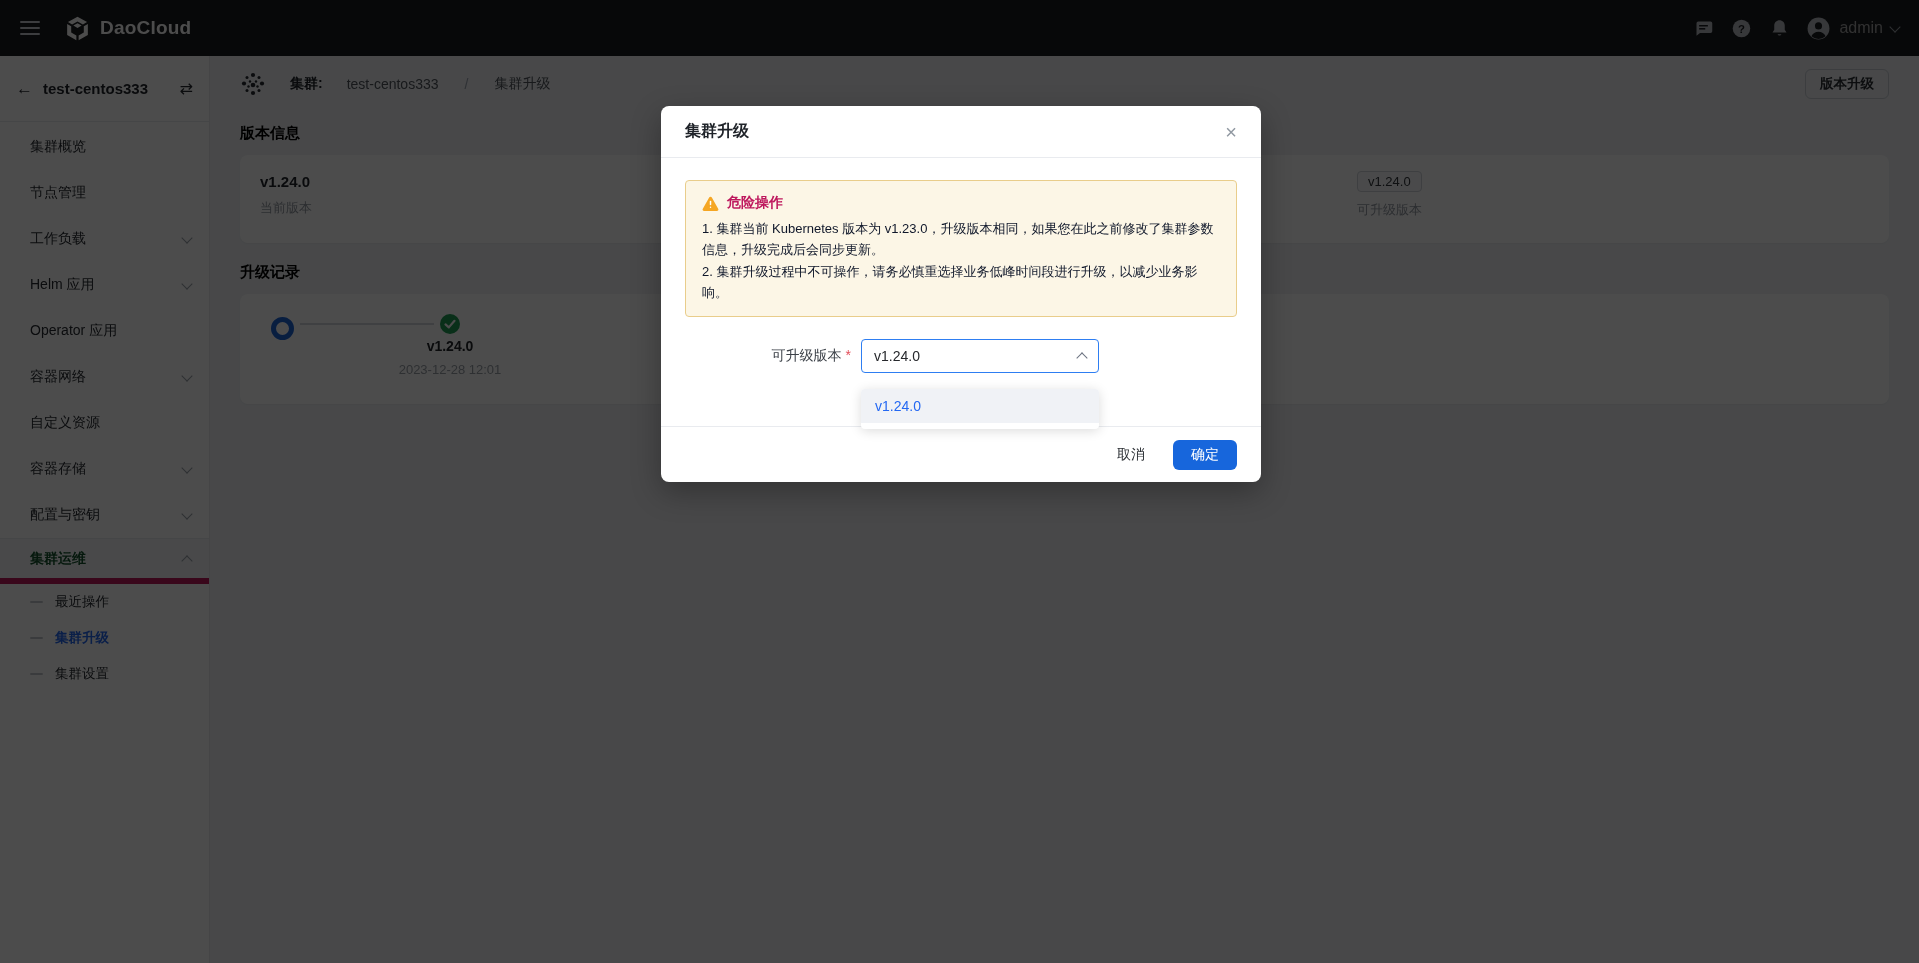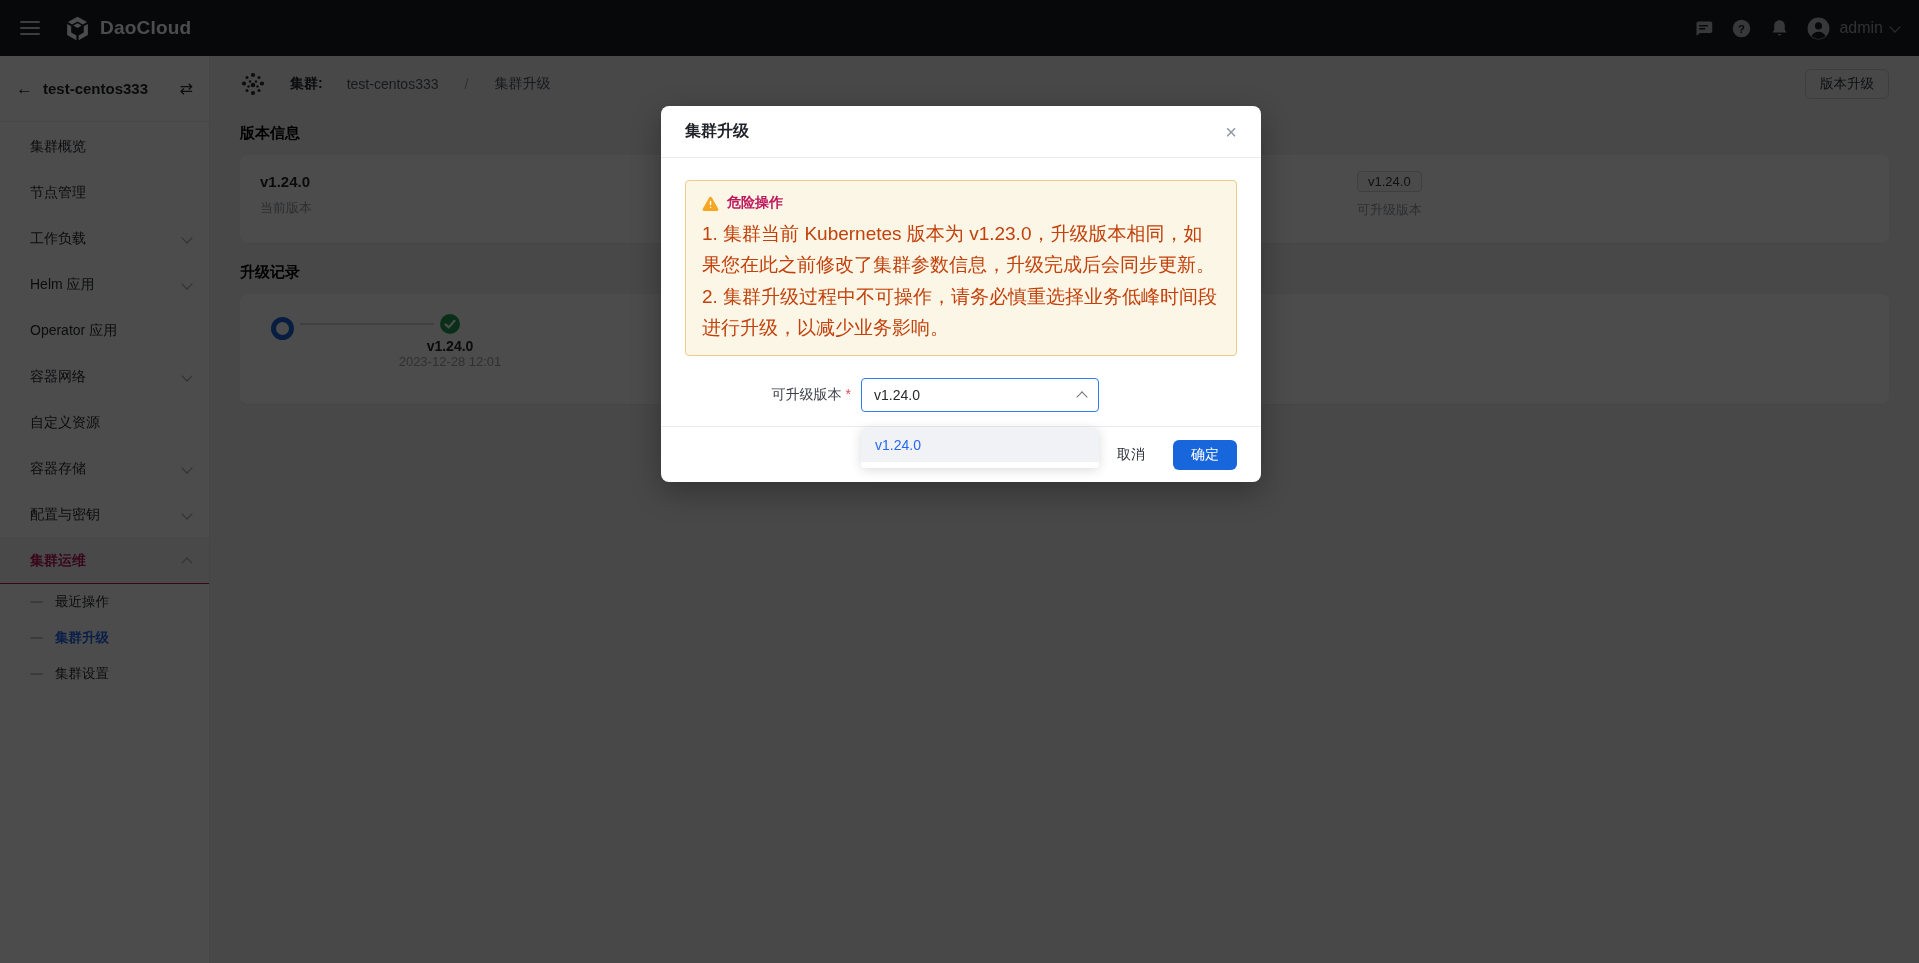--- a/index.html
+++ b/index.html
@@ -27,59 +27,59 @@
   
   .sidebar{width:210px;background:#ffffff;border-right:1px solid #e6e8ec;box-sizing:border-box;flex:0 0 210px;}
   .sidebar-head{height:66px;display:flex;align-items:center;padding:0 16px;border-bottom:1px solid #e8eaee;box-sizing:border-box;gap:10px;}
   .icon-back{font-size:17px;color:#272b31;cursor:pointer;line-height:1;}
   .icon-back::before{content:"\2190";}
   .sb-title{font-size:15px;font-weight:bold;color:#1f2329;flex:1;}
   .icon-swap{font-size:16px;color:#272b31;cursor:pointer;line-height:1;}
   .icon-swap::before{content:"\21C4";}
   .menu{padding-top:2px;}
   .m-item{height:46px;display:flex;align-items:center;justify-content:space-between;padding:0 18px 0 30px;font-size:14px;color:#272b31;cursor:pointer;box-sizing:border-box;}
-  .m-item.group-active{background:#f4f6f9;border-top:1px solid #e8eaee;border-bottom:1px solid #be185d;color:#be185d;font-weight:bold;}
+  .m-item.group-active{background:#f4f6f9;border-top:1px solid #e8eaee;border-bottom:6px solid #be185d;color:#14532d;font-weight:bold;}
   .m-item.group-active .chev{border-color:#9aa0a8;}
   .m-sub{height:36px;display:flex;align-items:center;padding:0 18px 0 30px;font-size:13.5px;color:#272b31;cursor:pointer;}
   .m-sub .dash{display:inline-block;width:13px;height:2px;background:#c3c7cd;margin-right:12px;border-radius:1px;}
   .m-sub.active{color:#2468f2;font-weight:bold;}
   
   .main{flex:1;padding:0 30px;box-sizing:border-box;}
   .page-head{height:56px;display:flex;align-items:center;justify-content:space-between;}
   .crumb{display:flex;align-items:center;gap:24px;font-size:14px;}
   .crumb-prefix{font-weight:bold;color:#1f2329;}
   .crumb-item{color:#51565d;}
   .crumb-sep{color:#9ca3af;margin:0 2px;}
-  .btn-outline{height:30px;padding:0 14px;border:1px solid #c8ccd3;border-radius:6px;background:transparent;font-size:13.5px;color:#2a2e33;cursor:pointer;font-family:inherit;}
+  .btn-outline{height:30px;padding:0 14px;border:1px solid #c8ccd3;border-radius:6px;background:transparent;font-size:13.5px;color:#2a2e33;cursor:pointer;font-family:inherit;font-weight:bold;}
   .section-title{font-size:15px;font-weight:bold;color:#000000;margin:12px 0 12px;}
   .section-title.second{margin-top:20px;}
   .card{background:#ffffff;border-radius:8px;box-shadow:0 1px 2px rgba(0,0,0,.04);box-sizing:border-box;}
   .card.version{height:88px;position:relative;padding:18px 20px;}
   .ver-num{font-size:15px;font-weight:bold;color:#1f2329;}
   .ver-label{font-size:13px;color:#949aa3;margin-top:9px;}
   .ver-right{position:absolute;left:1117px;top:16px;}
   .badge{display:inline-block;border:1px solid #cfd3d9;background:#f7f8fa;border-radius:4px;padding:2px 10px;font-size:13px;color:#33373d;}
   .card.records{height:110px;position:relative;margin-bottom:20px;}
   .tl-ring{position:absolute;left:31px;top:23px;width:13px;height:13px;border:5px solid #1d64d8;border-radius:50%;background:#fff;box-sizing:content-box;}
   .tl-line{position:absolute;left:60px;top:29px;width:134px;height:2px;background:#d4d7dc;}
   .tl-done{position:absolute;left:200px;top:20px;}
   .tl-ver{position:absolute;left:210px;top:44px;transform:translateX(-50%);font-size:14px;font-weight:bold;color:#22262b;}
-  .tl-time{position:absolute;left:210px;top:60px;transform:translateX(-50%);font-size:13px;color:#9aa0a8;white-space:nowrap;}
+  .tl-time{position:absolute;left:210px;top:68px;transform:translateX(-50%);font-size:13px;color:#9aa0a8;white-space:nowrap;}
   
   .overlay{position:absolute;inset:0;background:rgba(0,0,0,0.70);z-index:40;}
   .modal{position:absolute;left:661px;top:106px;width:600px;height:376px;background:#fff;border-radius:8px;z-index:50;box-shadow:0 10px 30px rgba(0,0,0,.3);display:flex;flex-direction:column;box-sizing:border-box;}
   .modal-head{height:52px;flex:0 0 52px;display:flex;align-items:center;justify-content:space-between;padding:0 24px;border-bottom:1px solid #e9ebef;box-sizing:border-box;}
   .modal-title{font-size:16px;font-weight:bold;color:#1f2329;}
   .icon-close{font-size:20px;color:#9098a1;cursor:pointer;line-height:1;}
   .icon-close::before{content:"\00D7";}
   .modal-body{flex:1;padding:22px 24px 0;box-sizing:border-box;}
   .warnbox{background:#fcf6e6;border:1px solid #e9cd8b;border-radius:4px;padding:13px 16px 12px;box-sizing:border-box;}
   .warn-head{display:flex;align-items:center;gap:8px;}
   .warn-title{font-size:14px;font-weight:bold;color:#be185d;}
-  .warn-text{font-size:19px;color:#c2410c;line-height:1.65;margin-top:6px;}
+  .warn-text{font-size:13px;color:#0f172a;line-height:1.65;margin-top:6px;}
   .form-row{display:flex;align-items:center;margin-top:22px;position:relative;}
   .form-label{flex:0 0 166px;text-align:right;font-size:14px;color:#3c4148;}
   .req{color:#e34d59;margin-left:4px;}
   .select{margin-left:10px;width:238px;height:34px;border:1.5px solid #2e7ef2;border-radius:4px;background:#fff;display:flex;align-items:center;justify-content:space-between;padding:0 12px;box-sizing:border-box;cursor:pointer;position:relative;}
   .select-value{font-size:14px;color:#26282c;}
   .select .chev{border-color:#6b7280;}
   .dropdown{position:absolute;left:176px;top:50px;width:238px;background:#fff;border-radius:4px;box-shadow:0 2px 12px rgba(0,0,0,.14);padding:0 0 6px;z-index:60;overflow:hidden;}
   .dd-option{height:34px;line-height:34px;background:#f0f2f6;color:#2468f2;font-size:14px;padding:0 14px;cursor:pointer;}
   .modal-foot{flex:0 0 56px;display:flex;align-items:center;justify-content:flex-end;gap:26px;padding:0 24px;border-top:1px solid #e9ebef;box-sizing:border-box;}
   .btn-text{font-size:14px;color:#2a2e33;background:none;border:none;cursor:pointer;font-family:inherit;padding:4px 2px;}

